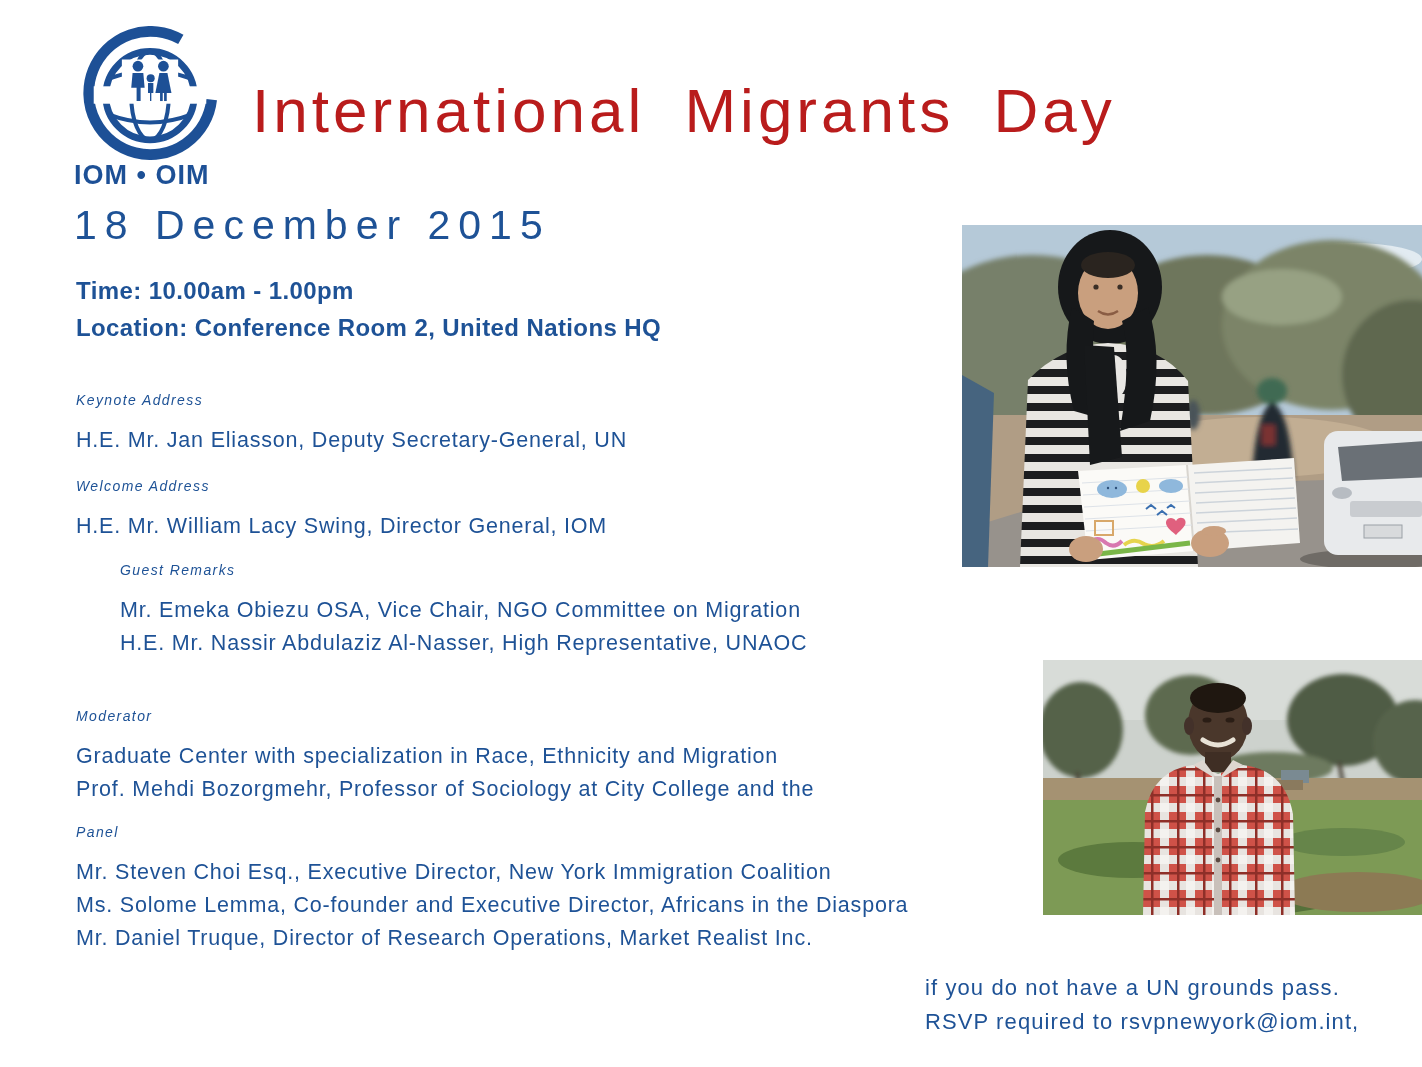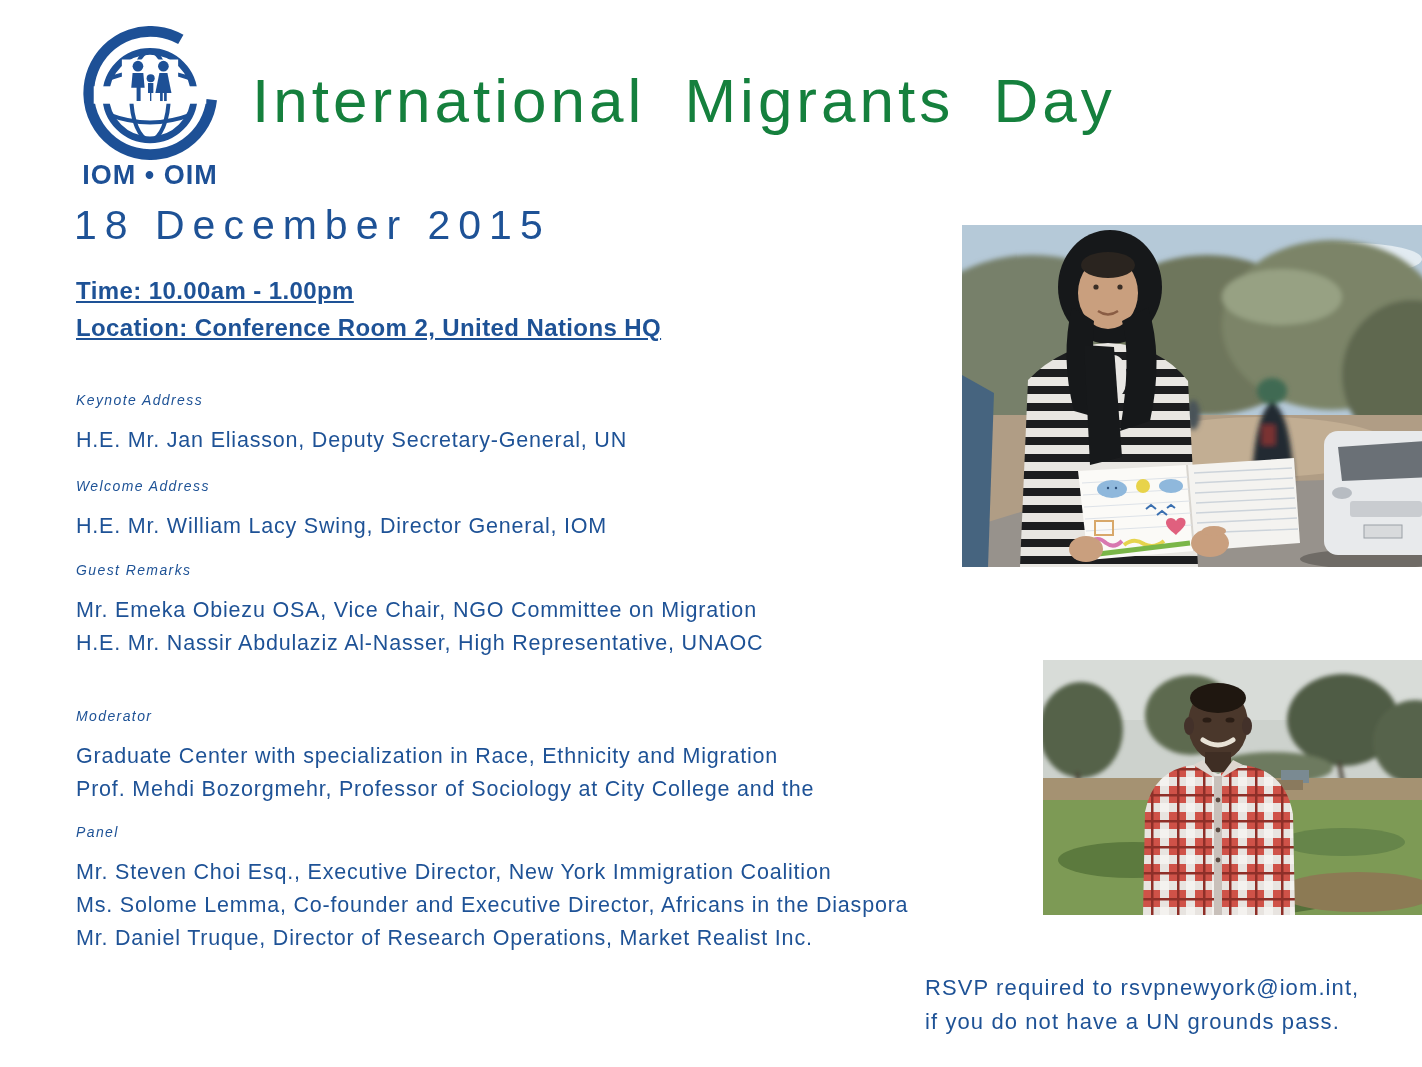--- a/index.html
+++ b/index.html
@@ -5,33 +5,33 @@
   html,body{margin:0;padding:0;background:#ffffff;}
   .page{
     position:relative;width:1422px;height:1067px;background:#ffffff;overflow:hidden;
     font-family:"Liberation Sans", sans-serif;color:#1e5296;
   }
   .abs{position:absolute;}
   
   .logo{left:74px;top:26px;width:152px;}
   .logo svg{display:block;width:150px;height:134px;margin:0 auto;}
   .logo-caption{
-    font-size:27px;font-weight:bold;letter-spacing:1px;text-align:center;
+    font-size:27px;font-weight:bold;letter-spacing:1px;
     white-space:nowrap;color:#1d5096;margin-top:0px;
   }
   
   .title{
-    left:252px;top:70px;font-size:62px;letter-spacing:4px;word-spacing:18px;
-    white-space:nowrap;color:#15803d;line-height:1;
+    left:252px;top:80px;font-size:62px;letter-spacing:4px;word-spacing:18px;
+    white-space:nowrap;color:#b91c1c;line-height:1;
   }
   
   .date{left:74px;top:203px;font-size:41px;letter-spacing:8px;white-space:nowrap;line-height:1.1;text-align:right;}
   
   .details{left:76px;top:272px;line-height:37px;}
-  .detail-line{font-size:24px;font-weight:bold;letter-spacing:0.4px;white-space:nowrap;text-decoration:underline;}
+  .detail-line{font-size:24px;font-weight:bold;letter-spacing:0.4px;white-space:nowrap;}
   
   .section{left:76px;}
   .section-label{font-size:14px;font-style:italic;letter-spacing:1.4px;height:28px;margin-bottom:4px;white-space:nowrap;}
   .section-line{font-size:21.5px;letter-spacing:0.8px;line-height:33px;white-space:nowrap;}
   
   .rsvp{left:925px;top:971px;line-height:34px;}
   .rsvp-line{font-size:22px;letter-spacing:1.1px;white-space:nowrap;}
   
   .photo{overflow:hidden;}
   .photo svg{display:block;width:100%;height:100%;}
@@ -82,42 +82,42 @@
   <div class="abs section" style="top:392px;">
     <div class="section-label">Keynote Address</div>
     <div class="section-line">H.E. Mr. Jan Eliasson, Deputy Secretary-General, UN</div>
   </div>
 
   <div class="abs section" style="top:478px;">
     <div class="section-label">Welcome Address</div>
     <div class="section-line">H.E. Mr. William Lacy Swing, Director General, IOM</div>
   </div>
 
-  <div class="abs section" style="top:562px;">
+  <div class="abs section" style="top:562px;margin-left:44px;">
     <div class="section-label">Guest Remarks</div>
     <div class="section-line">Mr. Emeka Obiezu OSA, Vice Chair, NGO Committee on Migration</div>
     <div class="section-line">H.E. Mr. Nassir Abdulaziz Al-Nasser, High Representative, UNAOC</div>
   </div>
 
   <div class="abs section" style="top:708px;">
     <div class="section-label">Moderator</div>
     <div class="section-line">Graduate Center with specialization in Race, Ethnicity and Migration</div>
     <div class="section-line">Prof. Mehdi Bozorgmehr, Professor of Sociology at City College and the</div>
   </div>
 
   <div class="abs section" style="top:824px;">
     <div class="section-label">Panel</div>
     <div class="section-line">Mr. Steven Choi Esq., Executive Director, New York Immigration Coalition</div>
     <div class="section-line">Ms. Solome Lemma, Co-founder and Executive Director, Africans in the Diaspora</div>
     <div class="section-line">Mr. Daniel Truque, Director of Research Operations, Market Realist Inc.</div>
   </div>
 
   <div class="abs rsvp">
+    <div class="rsvp-line">if you do not have a UN grounds pass.</div>
     <div class="rsvp-line">RSVP required to rsvpnewyork@iom.int,</div>
-    <div class="rsvp-line">if you do not have a UN grounds pass.</div>
   </div>
 
   <div class="abs photo photo-1">
     <svg viewBox="0 0 460 342" preserveAspectRatio="none" aria-hidden="true">
       <defs>
         <pattern id="stripes" width="12" height="17" patternUnits="userSpaceOnUse">
           <rect width="12" height="17" fill="#e8e6e2"></rect>
           <rect y="8" width="12" height="8" fill="#1c1d1f"></rect>
         </pattern>
         <filter id="soft1">

